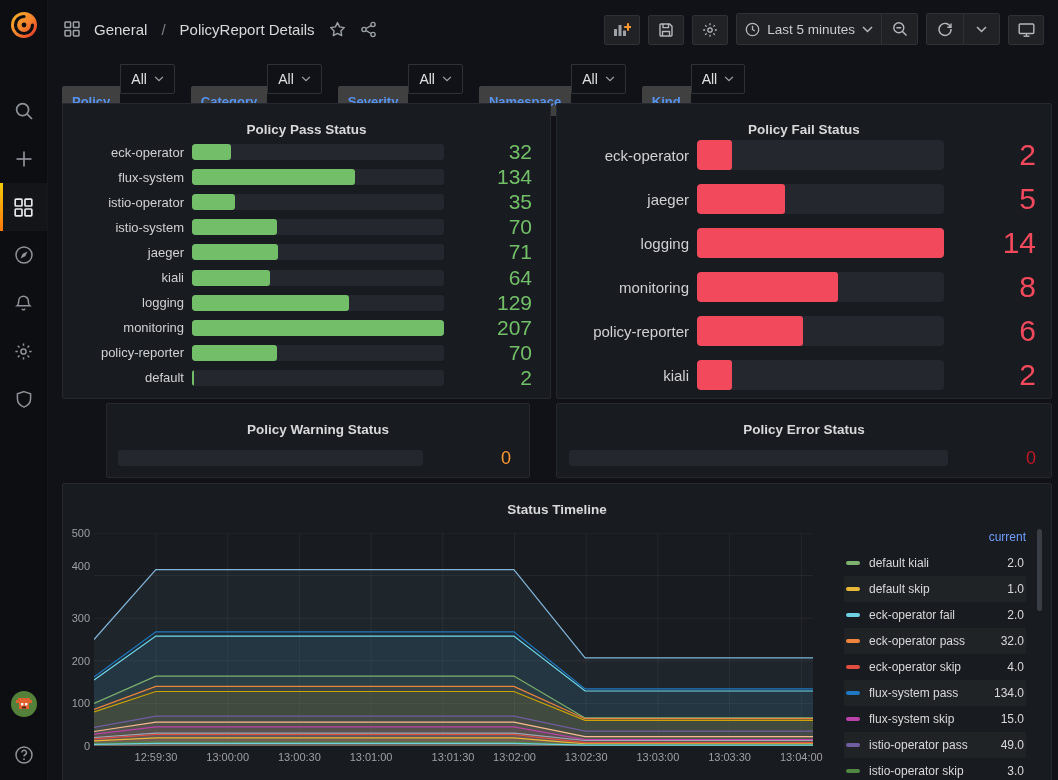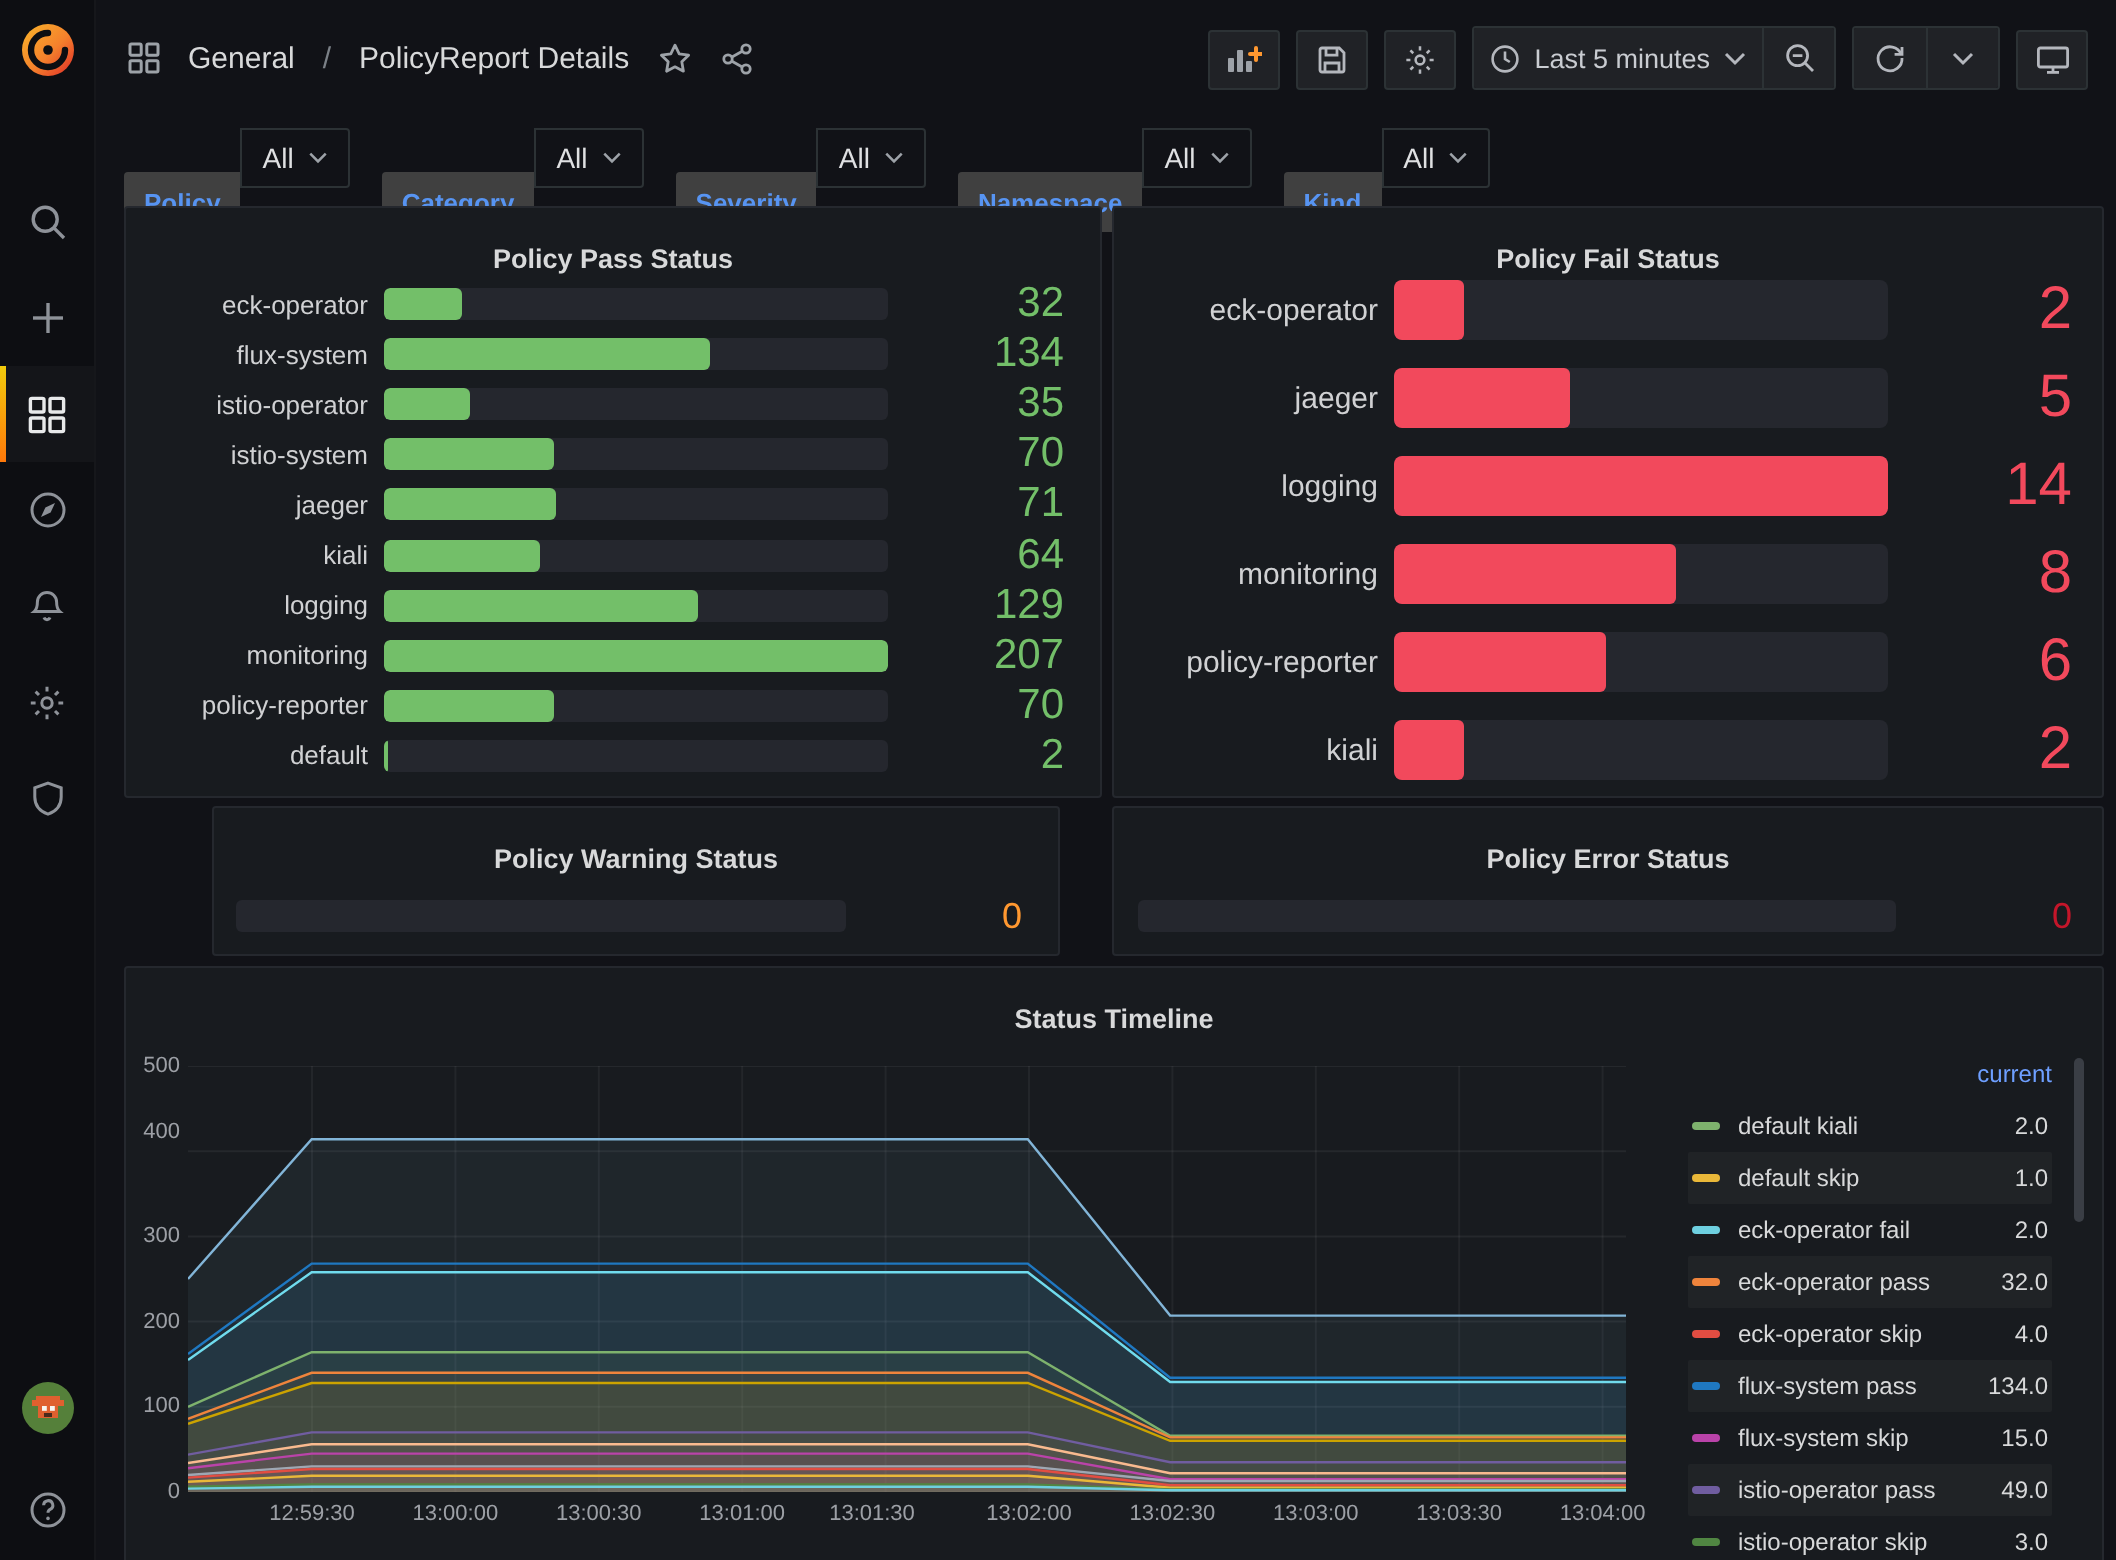--- a/index.html
+++ b/index.html
@@ -511,21 +511,21 @@
           <polyline points="0,210.4 61.833999999999996,209.2 419.89599999999996,209.2 491.07700000000006,211.7 719,211.7" fill="none" stroke="#508642" stroke-width="1.2"></polyline>
           <polygon points="0,211.3 61.833999999999996,210.4 419.89599999999996,210.4 491.07700000000006,212.1 719,212.1 719,213 0,213" fill="#6ED0E0" opacity="0.07"></polygon>
           <polyline points="0,211.3 61.833999999999996,210.4 419.89599999999996,210.4 491.07700000000006,212.1 719,212.1" fill="none" stroke="#6ED0E0" stroke-width="1.2"></polyline>
         </svg>
     </div>
     <div class="xaxis" id="tl-xaxis">
         <span style="left: 32px;">12:59:30</span>
         <span style="left: 103.7px;">13:00:00</span>
         <span style="left: 175.4px;">13:00:30</span>
         <span style="left: 247.1px;">13:01:00</span>
-        <span style="left: 312px;">13:01:30</span>
+        <span style="left: 329px;">13:01:30</span>
         <span style="left: 390.5px;">13:02:00</span>
         <span style="left: 462.2px;">13:02:30</span>
         <span style="left: 533.9px;">13:03:00</span>
         <span style="left: 605.6px;">13:03:30</span>
         <span style="left: 677.3px;">13:04:00</span>
       </div>
 
     <div class="legend">
       <div class="lhead">current</div>
       <div class="lrow">

